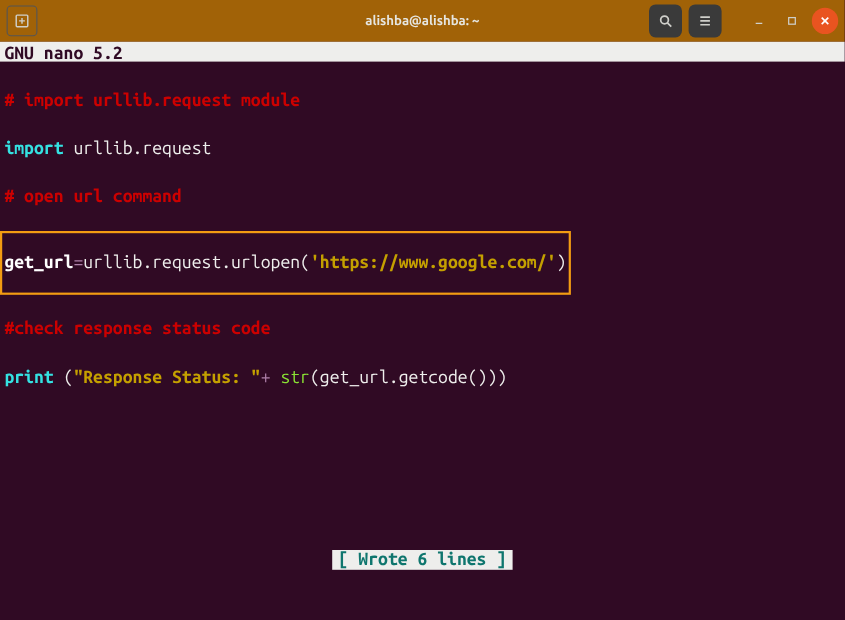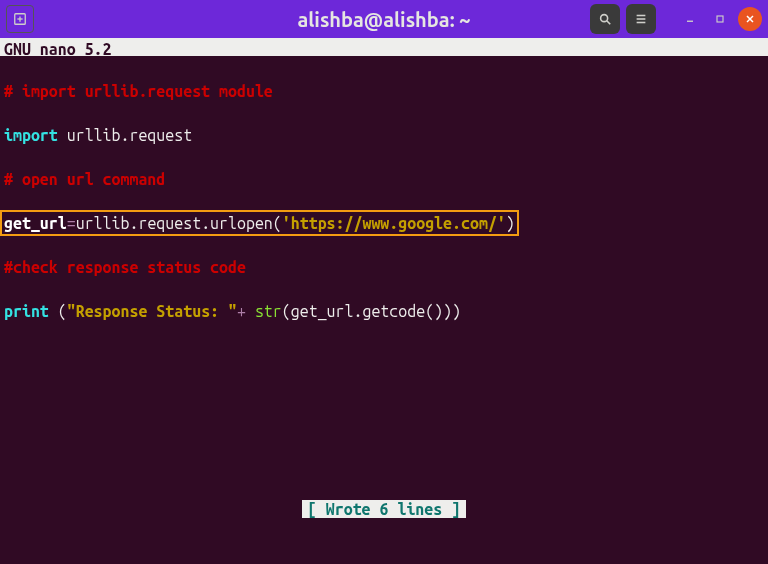--- a/index.html
+++ b/index.html
@@ -9,27 +9,27 @@
     background: #300A24;
     font-family: "Ubuntu Mono", "DejaVu Sans Mono", Consolas, monospace;
     font-size: 16px;
     color: #EEEEEC;
     overflow: hidden;
     position: relative;
   }
   
   .titlebar {
     height: 38px;
-    background: #6d28d9;
+    background: #a16207;
     display: flex;
     align-items: center;
     color: #D6D6D3;
     padding: 0 6px 0 6px;
     font-family: Ubuntu, "Segoe UI", Arial, sans-serif;
-    font-size: 20px;
+    font-size: 12px;
   }
   .titlebar .left {
     display: flex;
     align-items: center;
     gap: 8px;
   }
   .tb-icon-btn {
     width: 28px;
     height: 28px;
     border-radius: 4px;
@@ -100,21 +100,21 @@
   .c-red    { color: #CC0000; font-weight: bold; }
   .c-cyan   { color: #34E2E2; font-weight: bold; }
   .c-default{ color: #EEEEEC; }
   .c-white  { color: #FFFFFF; font-weight: bold; }
   .c-yellow { color: #C4A000; font-weight: bold; }
   .c-magenta{ color: #AD7FA8; }
   .c-green  { color: #8AE234; margin-top: 44px; }
   .highlight-box {
     border: 2px solid #F39C12;
     display: inline-block;
-    padding: 0 2px;
+    padding: 16px 2px;
     margin: -2px -4px;
   }
   
   .status-line {
     position: absolute;
     bottom: 44px;
     left: 0;
     right: 0;
     height: 22px;
     display: flex;

